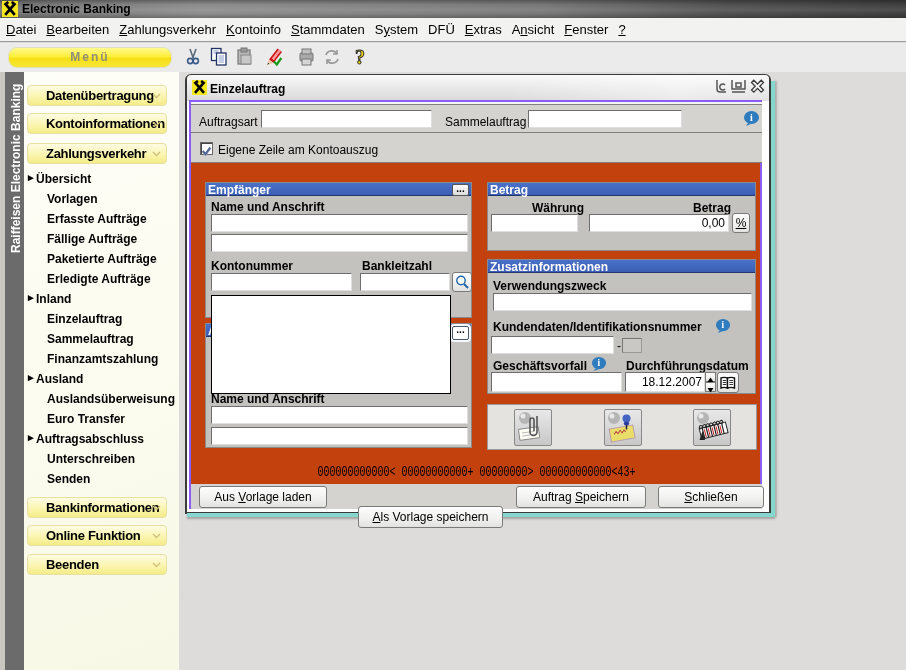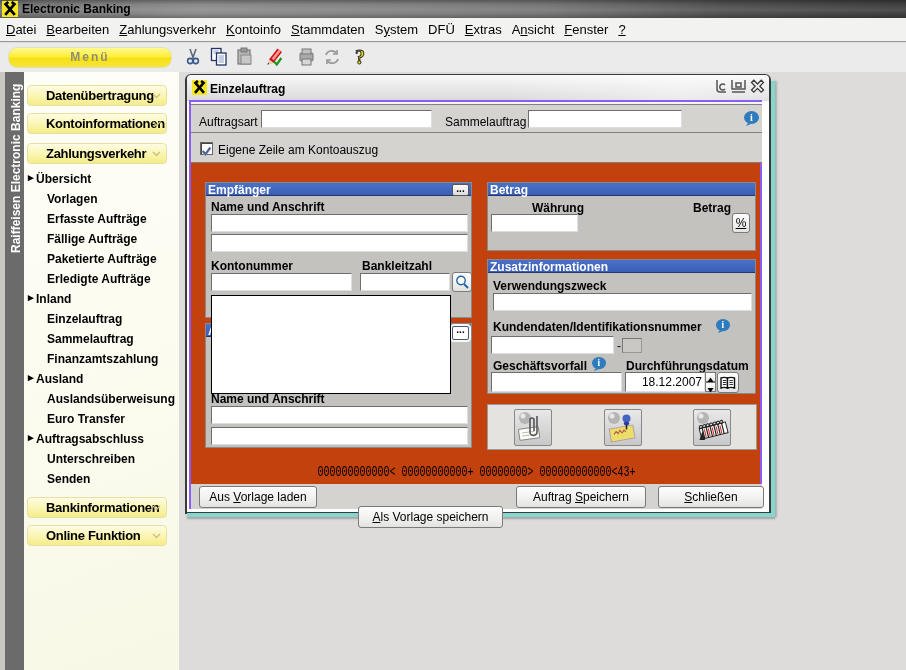--- a/index.html
+++ b/index.html
@@ -152,20 +152,23 @@
   <div class="titem tsec" style="left:12px;top:300px">Ausland</div>
   <div class="titem" style="left:23px;top:320px">Auslandsüberweisung</div>
   <div class="titem" style="left:23px;top:340px">Euro Transfer</div>
   <div class="titem tsec" style="left:12px;top:360px">Auftragsabschluss</div>
   <div class="titem" style="left:23px;top:380px">Unterschreiben</div>
   <div class="titem" style="left:23px;top:400px">Senden</div>
   <div class="sbtn" style="top:425px">Bankinformationen<svg class="chev" viewBox="0 0 9 6">
         <path d="M1 1 L4.5 4.5 L8 1" fill="none" stroke="#cfc07a" stroke-width="1.4"></path>
       </svg></div>
   <div class="sbtn" style="top:453px">Online Funktion<svg class="chev" viewBox="0 0 9 6">
+        <path d="M1 1 L4.5 4.5 L8 1" fill="none" stroke="#cfc07a" stroke-width="1.4"></path>
+      </svg></div>
+  <div class="sbtn" style="top:482px">Beenden<svg class="chev" viewBox="0 0 9 6">
         <path d="M1 1 L4.5 4.5 L8 1" fill="none" stroke="#cfc07a" stroke-width="1.4"></path>
       </svg></div>
 </div>
 
 <div id="main"></div>
 <div id="win">
   <div id="winframe"></div>
   <div id="wintealr"></div>
   <div id="wintealb"></div>
   <div id="wtitle">
@@ -235,20 +238,21 @@
       <div class="inp" style="left:5px;top:103px;width:257px;height:18px"></div>
     </div>
 
     <div class="panel" style="left:296px;top:80px;width:269px;height:69px">
       <div class="phead">
           <span class="pt">Betrag</span>
         </div>
       <label class="lbb" style="left:44px;top:18px">Währung</label>
       <div class="inp" style="left:3px;top:31px;width:87px;height:18px"></div>
       <label class="lbb" style="left:205px;top:18px">Betrag</label>
+      <div class="inp" style="left:101px;top:31px;width:140px;height:18px;text-align:right;font-size:12px;line-height:17px;padding-right:3px">0,00</div>
       <div class="btn" style="left:244px;top:30px;width:18px;height:20px;line-height:18px"><u>%</u></div>
     </div>
 
     <div class="panel" style="left:296px;top:157px;width:269px;height:135px">
       <div class="phead">
           <span class="pt">Zusatzinformationen</span>
         </div>
       <label class="lbb" style="left:5px;top:19px">Verwendungszweck</label>
       <div class="inp" style="left:5px;top:33px;width:259px;height:18px"></div>
       <label class="lbb" style="left:5px;top:60px">Kundendaten/Identifikationsnummer</label>
@@ -326,18 +330,18 @@
           <path d="M8.5 21 l2.5 9 h-5.5 Z" fill="#222"></path>
         </svg>
       </div>
     </div>
 
     <div class="abs" style="left:20px;top:193px;width:240px;height:99px;background:#fff;border:1px solid #000"></div>
 
     <div id="ocr" style="top:362px">000000000000&lt; 00000000000+ 00000000&gt; 000000000000&lt;43+</div>
 
     <div class="grayrow" style="left:0;top:382px;width:571px;height:25px"></div>
-    <div class="btn" style="left:8px;top:384px;width:118px;height:22px;line-height:20px">Aus <u>V</u>orlage laden</div>
+    <div class="btn" style="left:8px;top:384px;width:128px;height:22px;line-height:20px">Aus <u>V</u>orlage laden</div>
     <div class="btn" style="left:167px;top:404px;width:145px;height:22px;line-height:20px"><u>A</u>ls Vorlage speichern</div>
     <div class="btn" style="left:325px;top:384px;width:130px;height:22px;line-height:20px">Auftrag <u>S</u>peichern</div>
     <div class="btn" style="left:467px;top:384px;width:106px;height:22px;line-height:20px"><u>S</u>chließen</div>
   </div>
 </div>
 
 </body></html>

